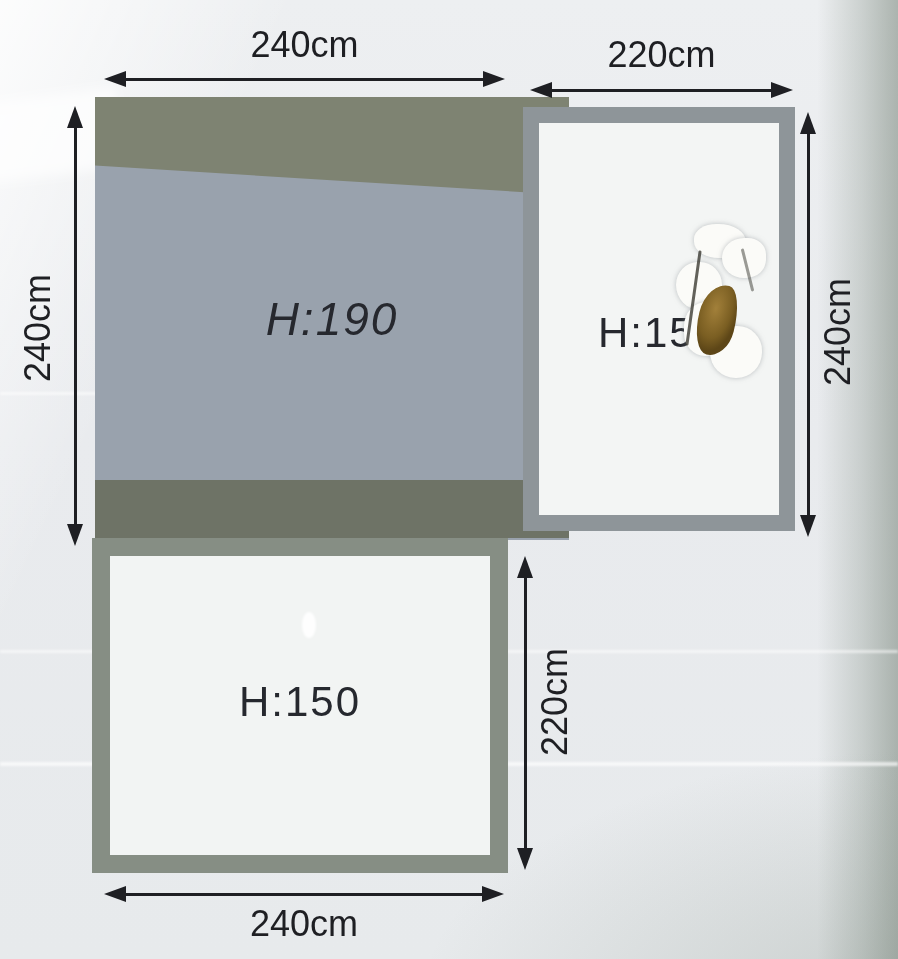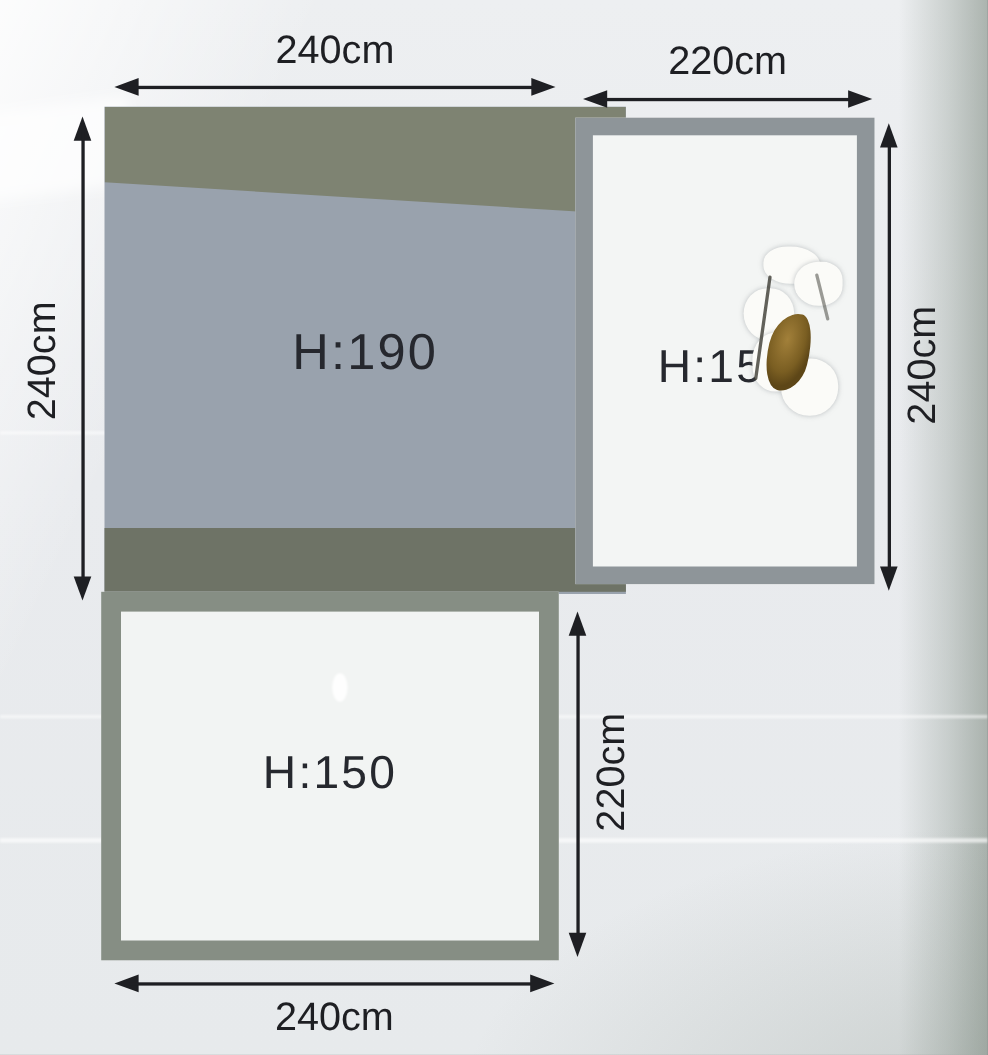--- a/index.html
+++ b/index.html
@@ -17,21 +17,21 @@
   
   .fold{left:0;width:100%;height:3px;background:rgba(255,255,255,.55);filter:blur(1px);}
   .fold.f1{top:392px;width:60%;}
   .fold.f2{top:650px;}
   .fold.f3{top:762px;height:4px;background:rgba(255,255,255,.65);}
   .glare-tl{left:-30px;top:96px;width:150px;height:80px;background:rgba(255,255,255,.7);
     transform:rotate(-7deg);filter:blur(6px);}
   .glint{width:14px;height:26px;border-radius:50%;background:rgba(255,255,255,.9);filter:blur(1px);}
 
   
-  .panel-tl{left:95px;top:97px;width:474px;height:443px;background:#99a2ad;}
+  .panel-tl{left:95px;top:97px;width:474px;height:443px;background:#99a2ad;font-style:italic;}
   .panel-tl .band-top{left:0;top:0;width:100%;height:98px;background:#7e8372;
     clip-path:polygon(0 0,100% 0,100% 100%,0 70%);}
   .panel-tl .band-bottom{left:0;bottom:2px;width:100%;height:58px;background:#6e7366;}
   .panel-frame{background:#f3f5f4;}
   .panel-tr{left:523px;top:107px;width:272px;height:424px;border:16px solid #8e9599;}
   .panel-bl{left:92px;top:538px;width:416px;height:335px;border:18px solid #868e84;background:#f2f4f3;}
 
   .hlabel{left:0;top:0;width:100%;height:100%;display:flex;align-items:center;justify-content:center;
     position:absolute;color:#26282e;font-size:46px;letter-spacing:2px;}
   .panel-tr .hlabel{font-size:42px;transform:translateY(14px);}

